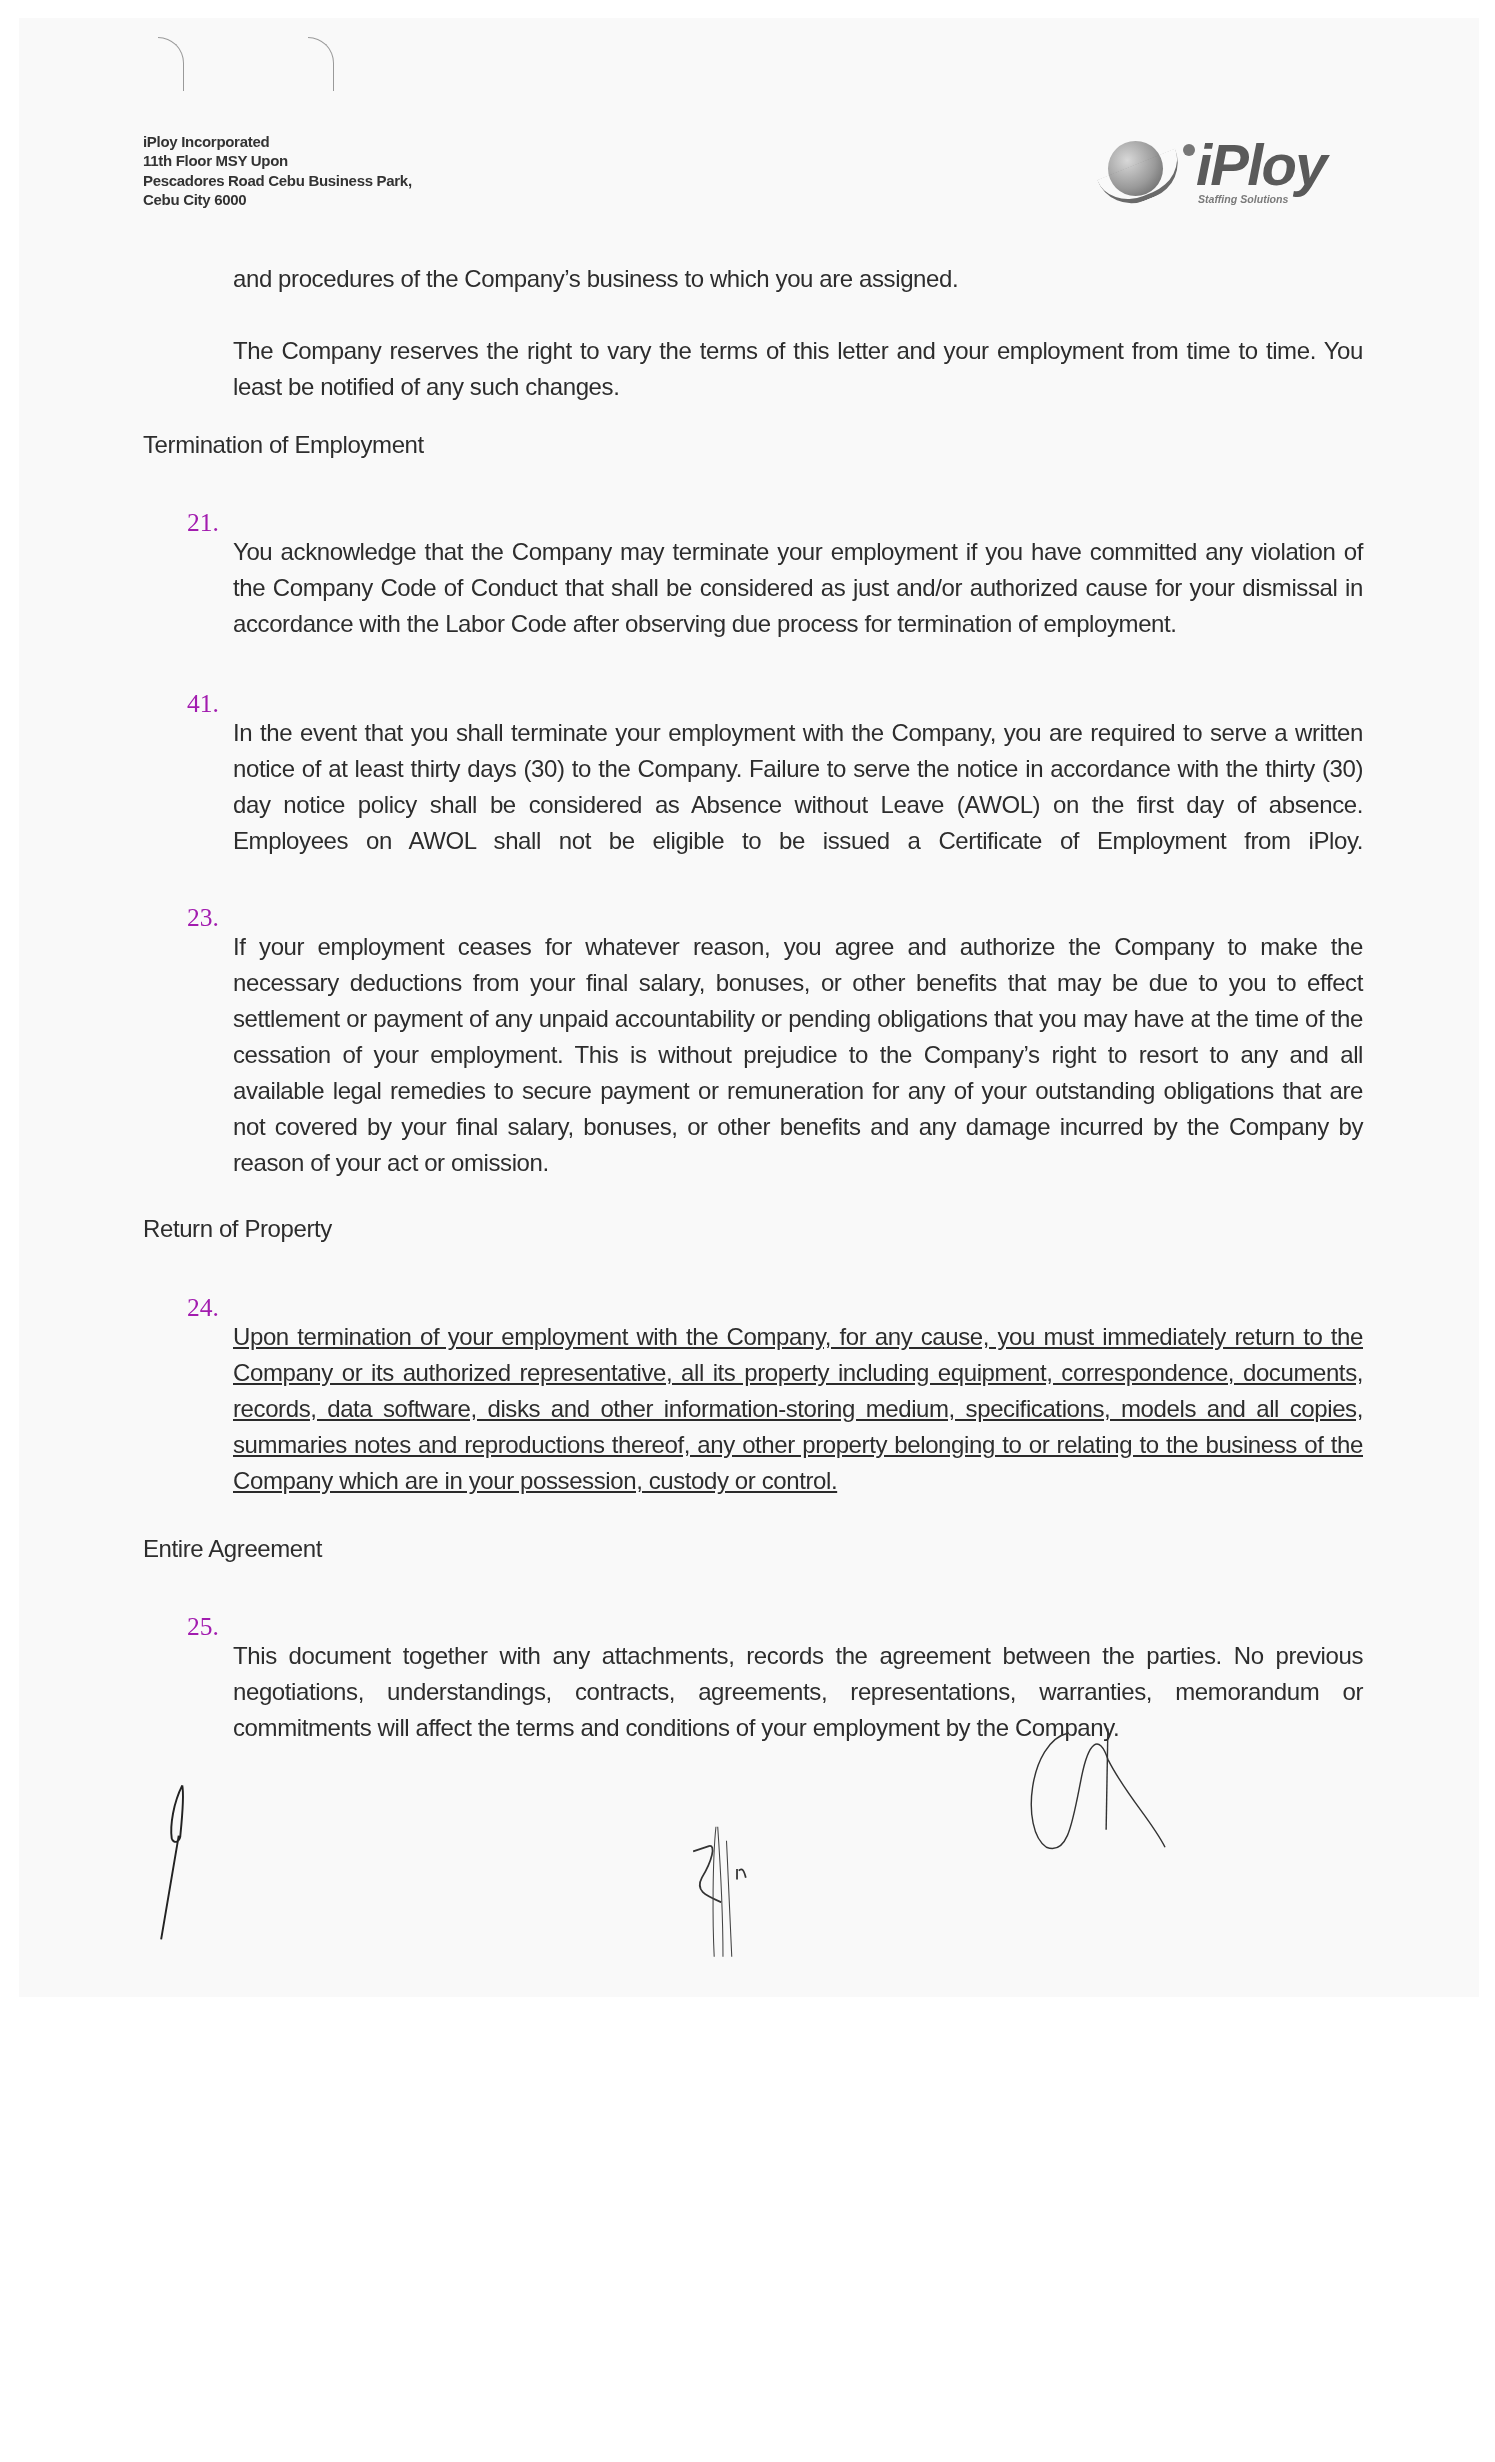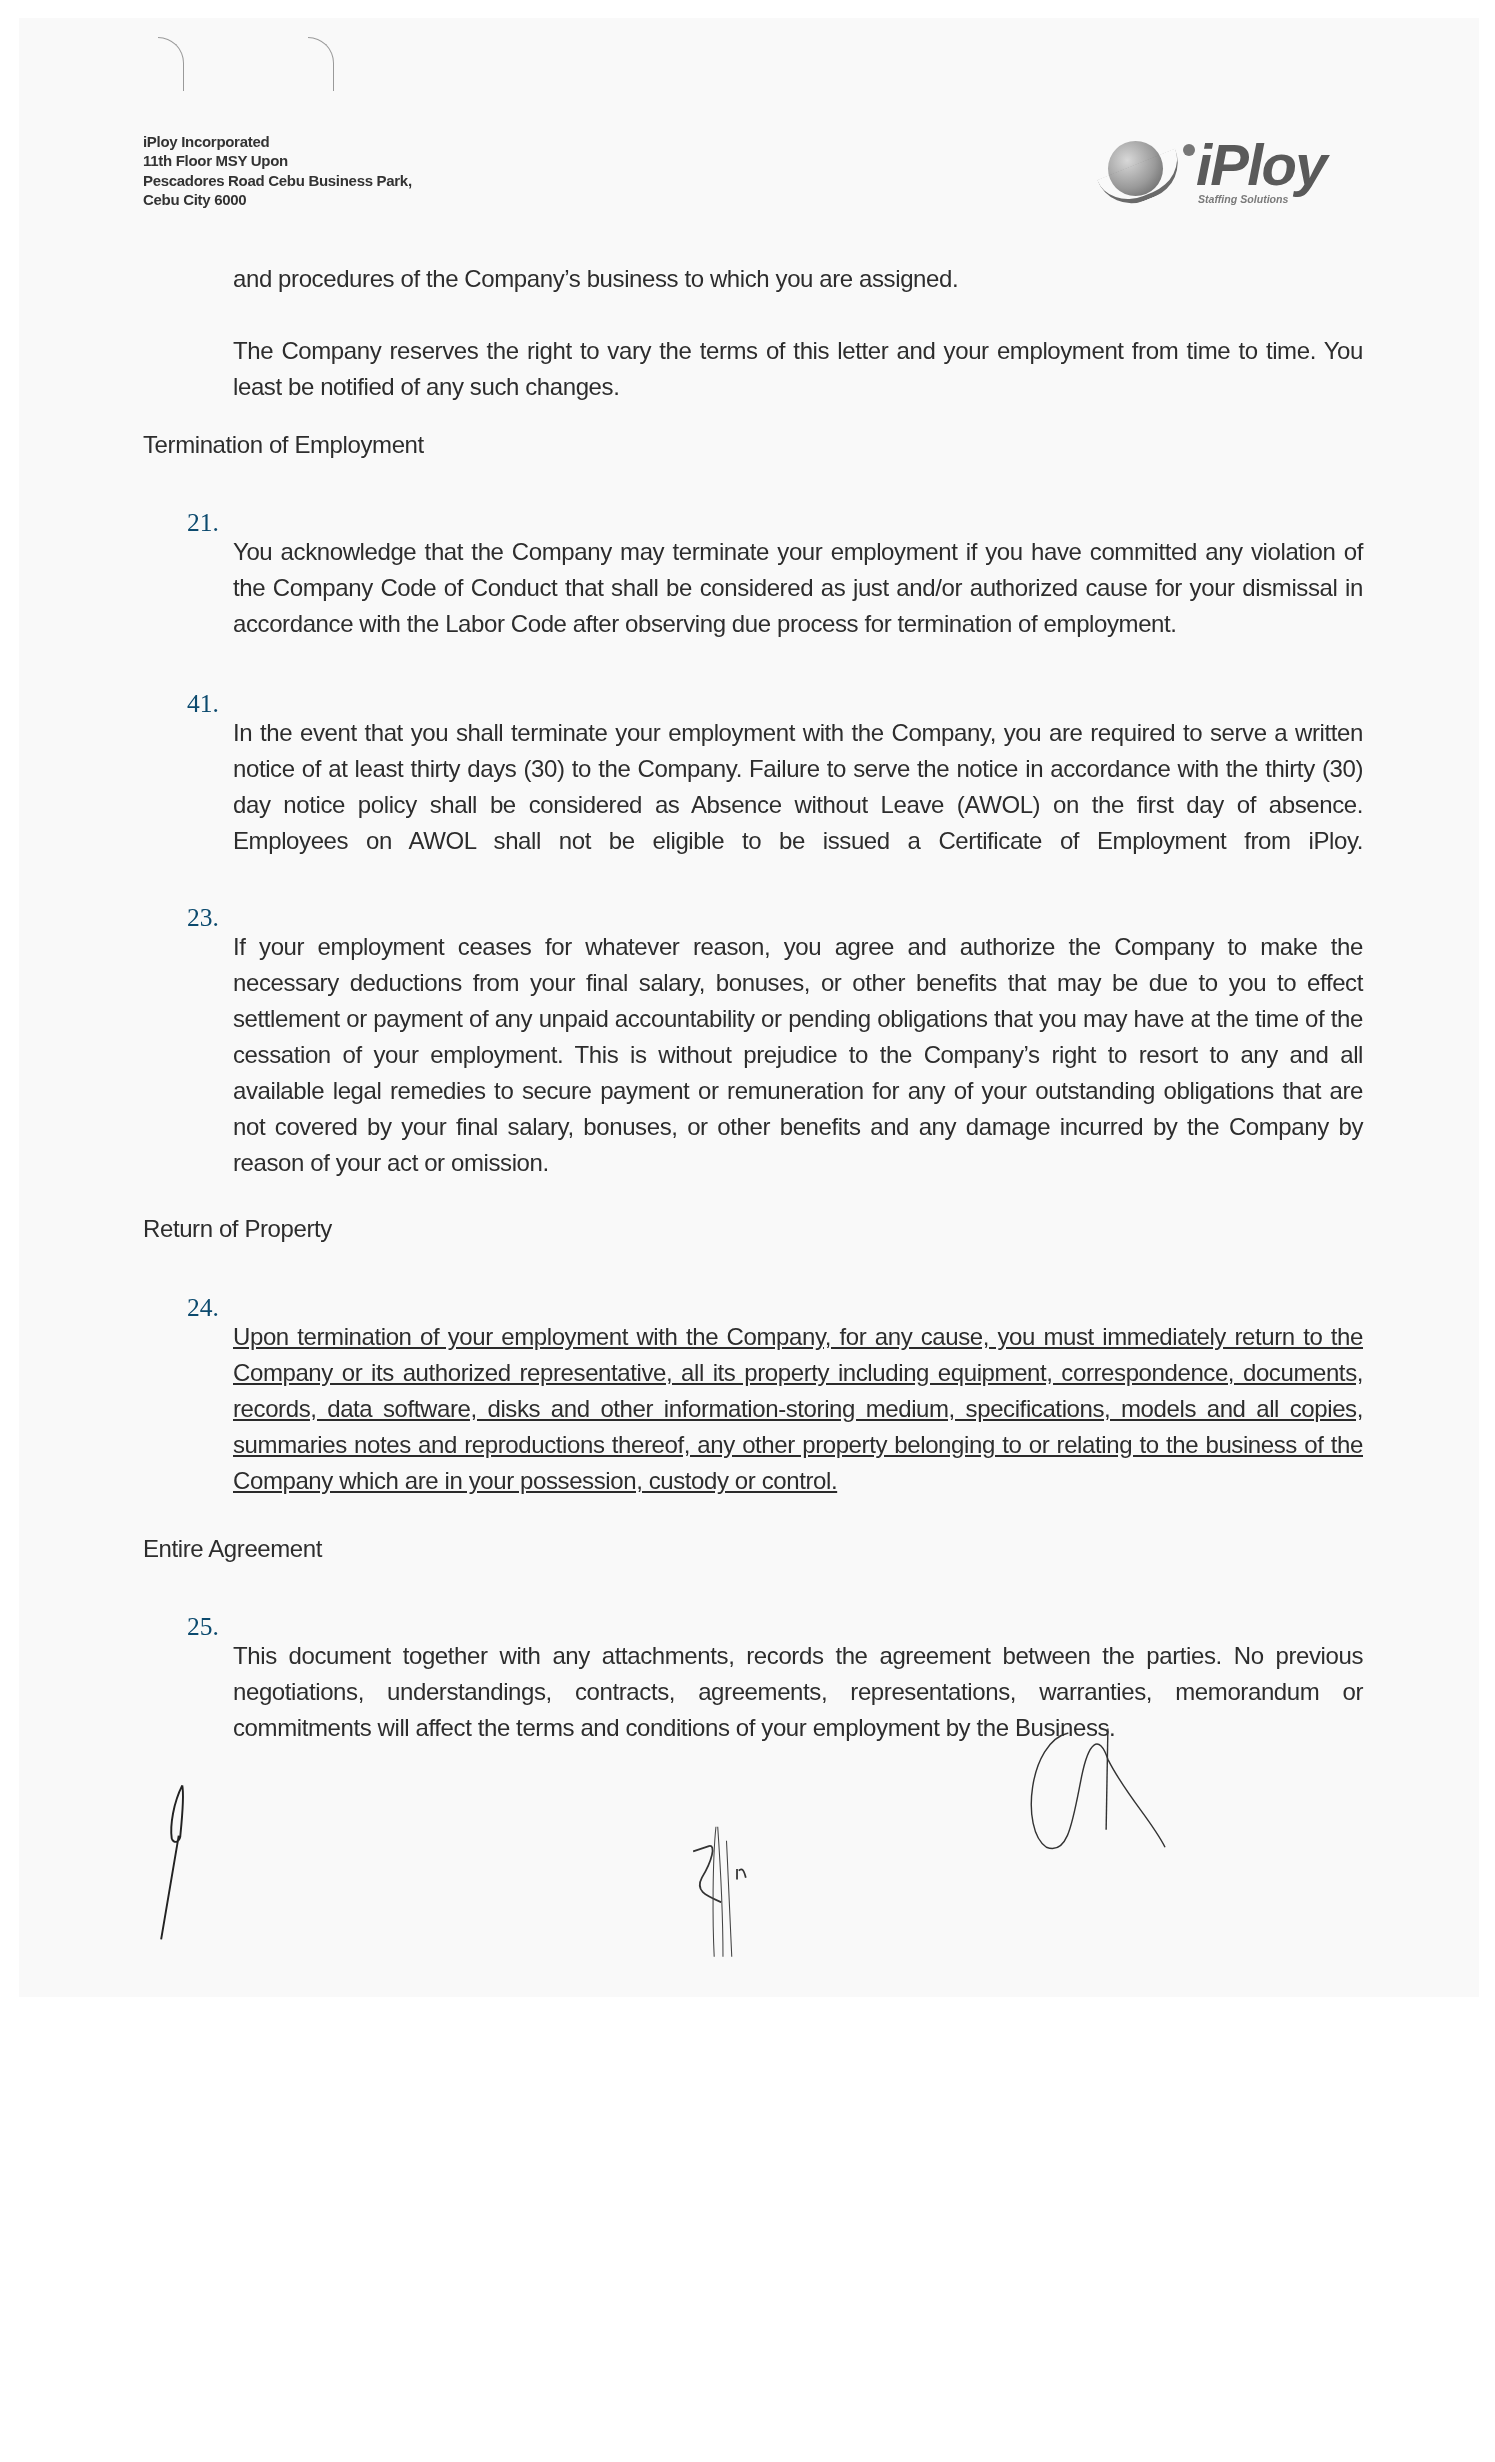--- a/index.html
+++ b/index.html
@@ -38,21 +38,21 @@
       position: absolute; left: 99px; top: 63px; font-size: 10.6px; font-weight: bold; font-style: italic; color: #7a7a7a;
     }
     .p {
       position: absolute; font-size: 24px; line-height: 36px; color: #2d2d2d;
       text-align: justify; letter-spacing: -0.4px; margin-top: 8px;
     }
     .cont { left: 233px; width: 1130px; }
     .heading { position: absolute; left: 143px; font-size: 24px; color: #2d2d2d; letter-spacing: -0.4px; }
     .item { position: absolute; left: 187px; width: 1176px; }
     .item .num {
-      position: absolute; left: 0; top: 0; font-family: "Liberation Serif", serif; font-size: 25.5px; line-height: 36px; color: #0c4a6e;
+      position: absolute; left: 0; top: 0; font-family: "Liberation Serif", serif; font-size: 25.5px; line-height: 36px; color: #a21caf;
     }
     .item .txt {
       margin-left: 46px; font-size: 24px; line-height: 36px; text-align: justify; letter-spacing: -0.4px; color: #2d2d2d; margin-top: 29px;
     }
     .item .txt.justlast { text-align-last: justify; }
     .sig { position: absolute; }
     .sig svg { overflow: visible; }
   </style>
 </head>
 <body>
@@ -101,21 +101,21 @@
 
 <div class="item" style="top:1290px;text-decoration:underline;">
   <span class="num">24.</span>
   <div class="txt">Upon termination of your employment with the Company, for any cause, you must immediately return to the Company or its authorized representative, all its property including equipment, correspondence, documents, records, data software, disks and other information-storing medium, specifications, models and all copies, summaries notes and reproductions thereof, any other property belonging to or relating to the business of the Company which are in your possession, custody or control.</div>
 </div>
 
 <div class="heading" style="top:1535px;">Entire Agreement</div>
 
 <div class="item" style="top:1609px;">
   <span class="num">25.</span>
-  <div class="txt">This document together with any attachments, records the agreement between the parties. No previous negotiations, understandings, contracts, agreements, representations, warranties, memorandum or commitments will affect the terms and conditions of your employment by the Business.</div>
+  <div class="txt">This document together with any attachments, records the agreement between the parties. No previous negotiations, understandings, contracts, agreements, representations, warranties, memorandum or commitments will affect the terms and conditions of your employment by the Company.</div>
 </div>
 
 <div class="sig" style="left:154px;top:1781px;">
   <svg width="53" height="176" viewBox="0 0 60 200">
     <path d="M32 5 C 22 25, 18 50, 20 65 C 22 72, 30 70, 30 60 C 32 40, 34 15, 32 5 M 28 62 L 8 180" fill="none" stroke="#222" stroke-width="2.2"></path>
   </svg>
 </div>
 
 <div class="sig" style="left:686px;top:1825px;">
   <svg width="88" height="158" viewBox="0 0 100 180">

